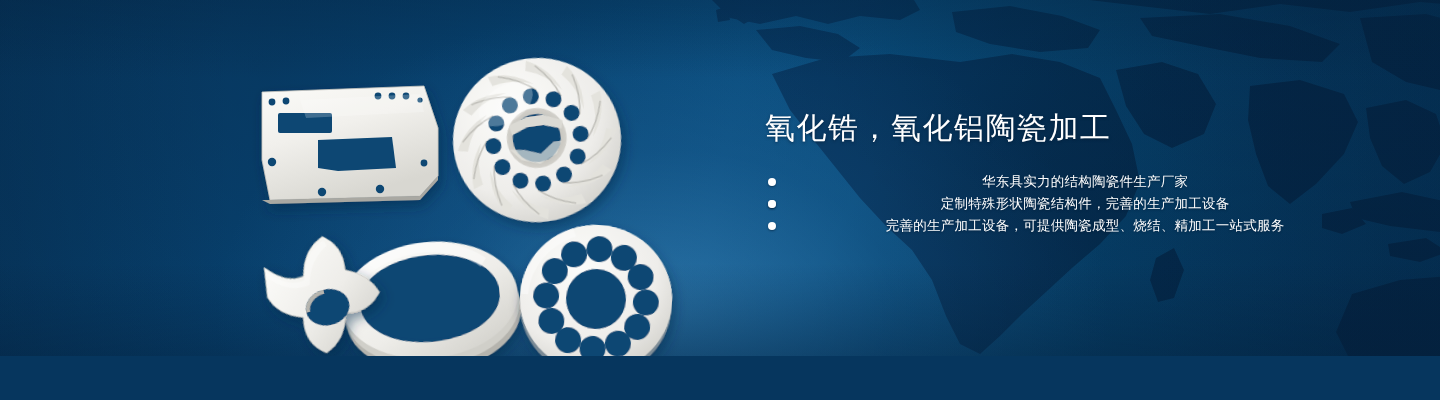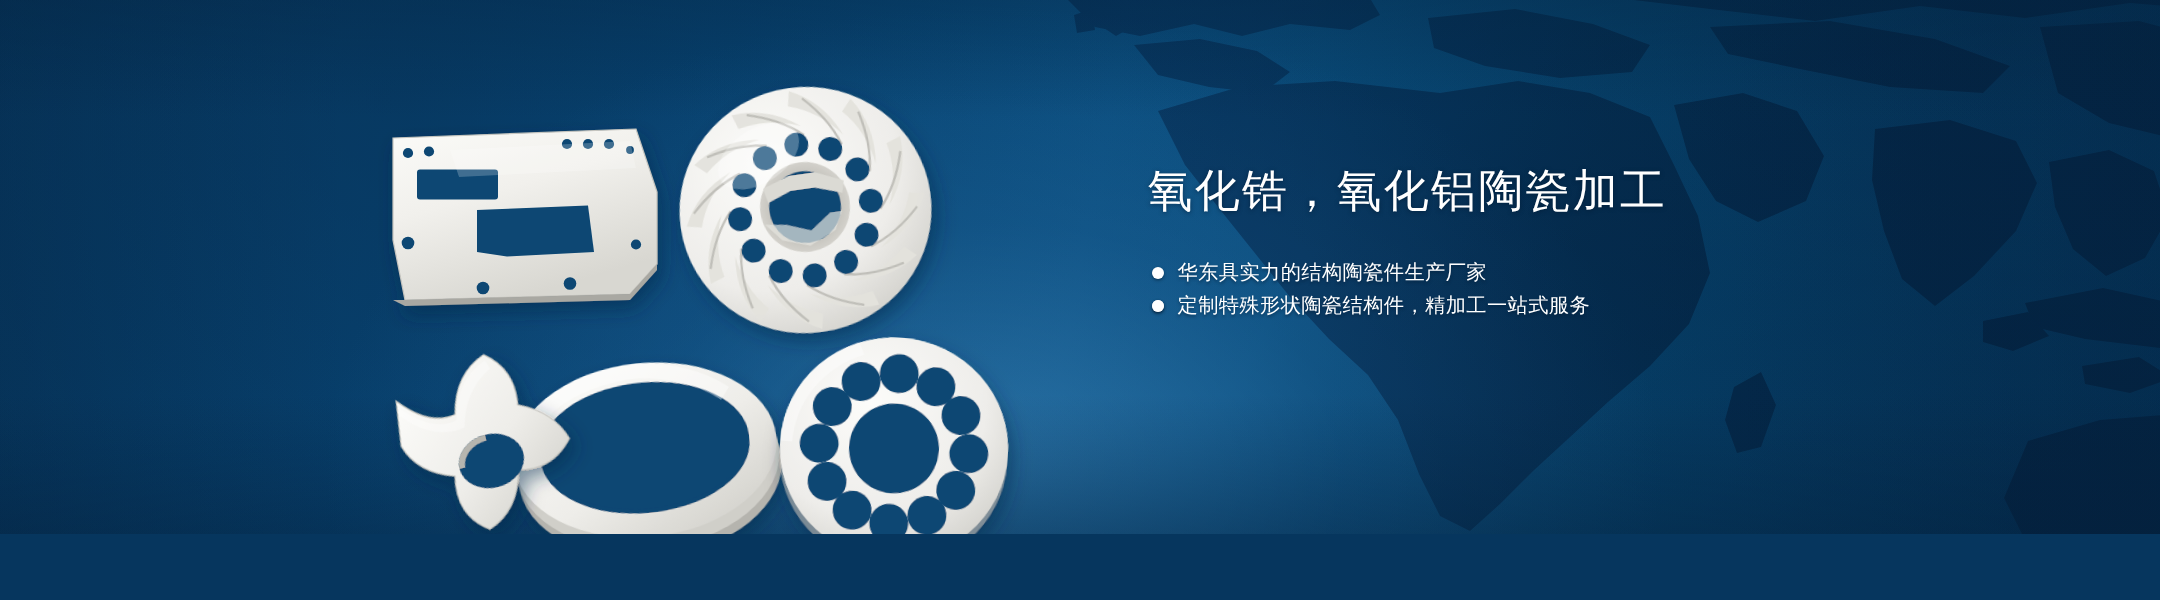--- a/index.html
+++ b/index.html
@@ -67,20 +67,21 @@
     line-height: 40px;
     letter-spacing: 1.5px;
     font-weight: 400;
     text-shadow: 0 1px 3px rgba(2,24,45,0.55);
     white-space: nowrap;
   }
   .bullets {
     list-style: none;
     margin: 23px 0 0 0;
     padding: 0;
+    text-align: center;
   }
   .bullet {
     position: relative;
     padding-left: 20px;
     color: #ffffff;
     font-size: 13.5px;
     line-height: 22px;
     letter-spacing: 0.25px;
     white-space: nowrap;
     text-shadow: 0 1px 2px rgba(2,24,45,0.5);
@@ -329,18 +330,22 @@
     <ul class="bullets">
       <li class="bullet">
         <span class="bullet-dot"></span>
         <span>华东具实力的结构陶瓷件生产厂家</span>
       </li>
       <li class="bullet">
         <span class="bullet-dot"></span>
       </li>
       <li class="bullet">
         <span class="bullet-dot"></span>
-        <span>定制特殊形状陶瓷结构件，精加工一站式服务</span>
+        <span>定制特殊形状陶瓷结构件，完善的生产加工设备</span>
+      </li>
+      <li class="bullet">
+        <span class="bullet-dot"></span>
+        <span>完善的生产加工设备，可提供陶瓷成型、烧结、精加工一站式服务</span>
       </li>
     </ul>
   </div>
 
 </div>
 
 </body></html>

